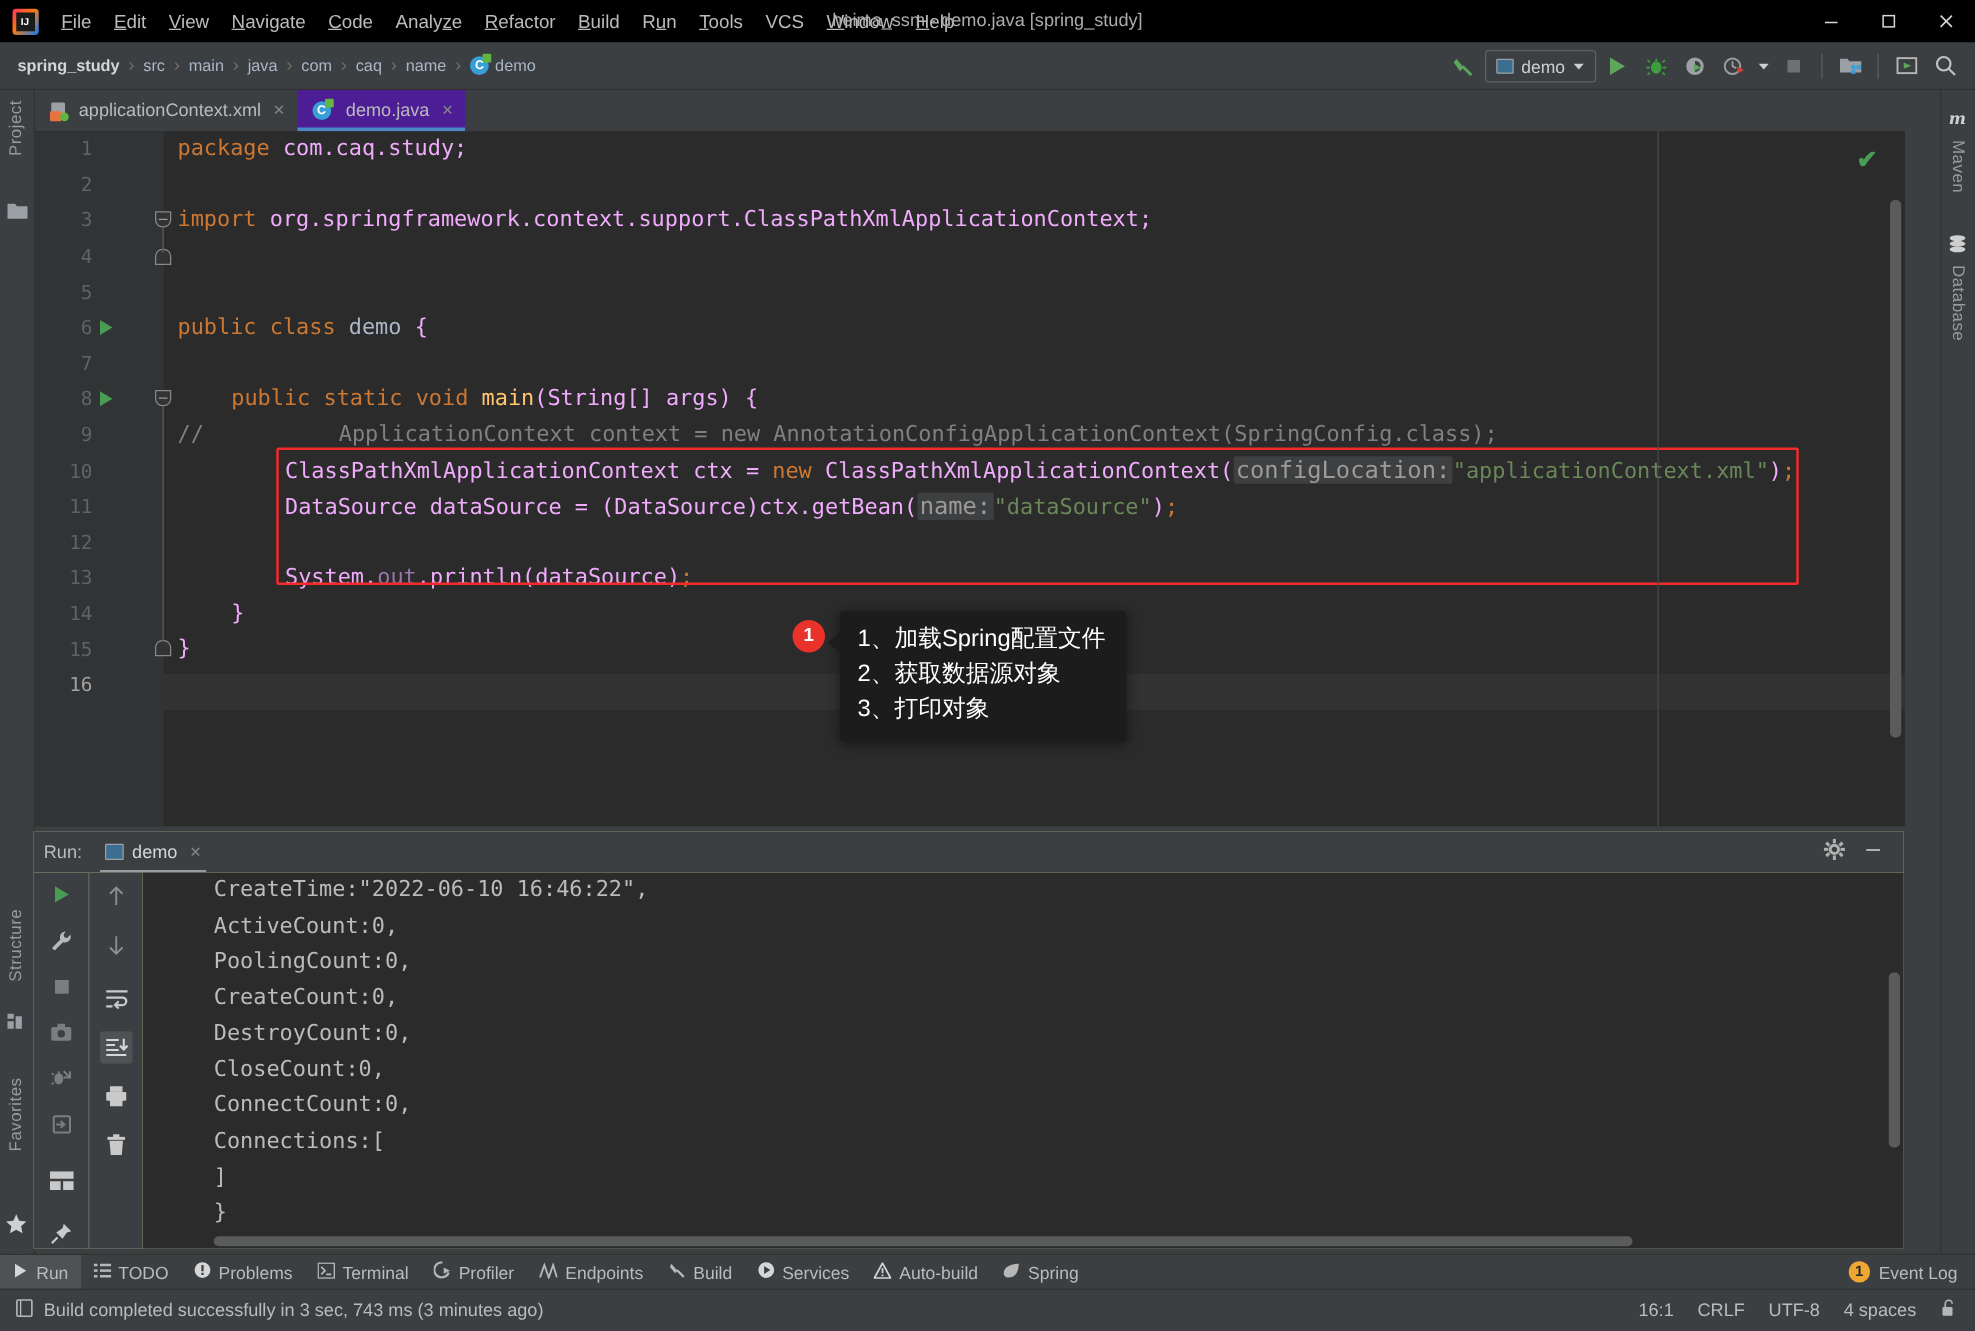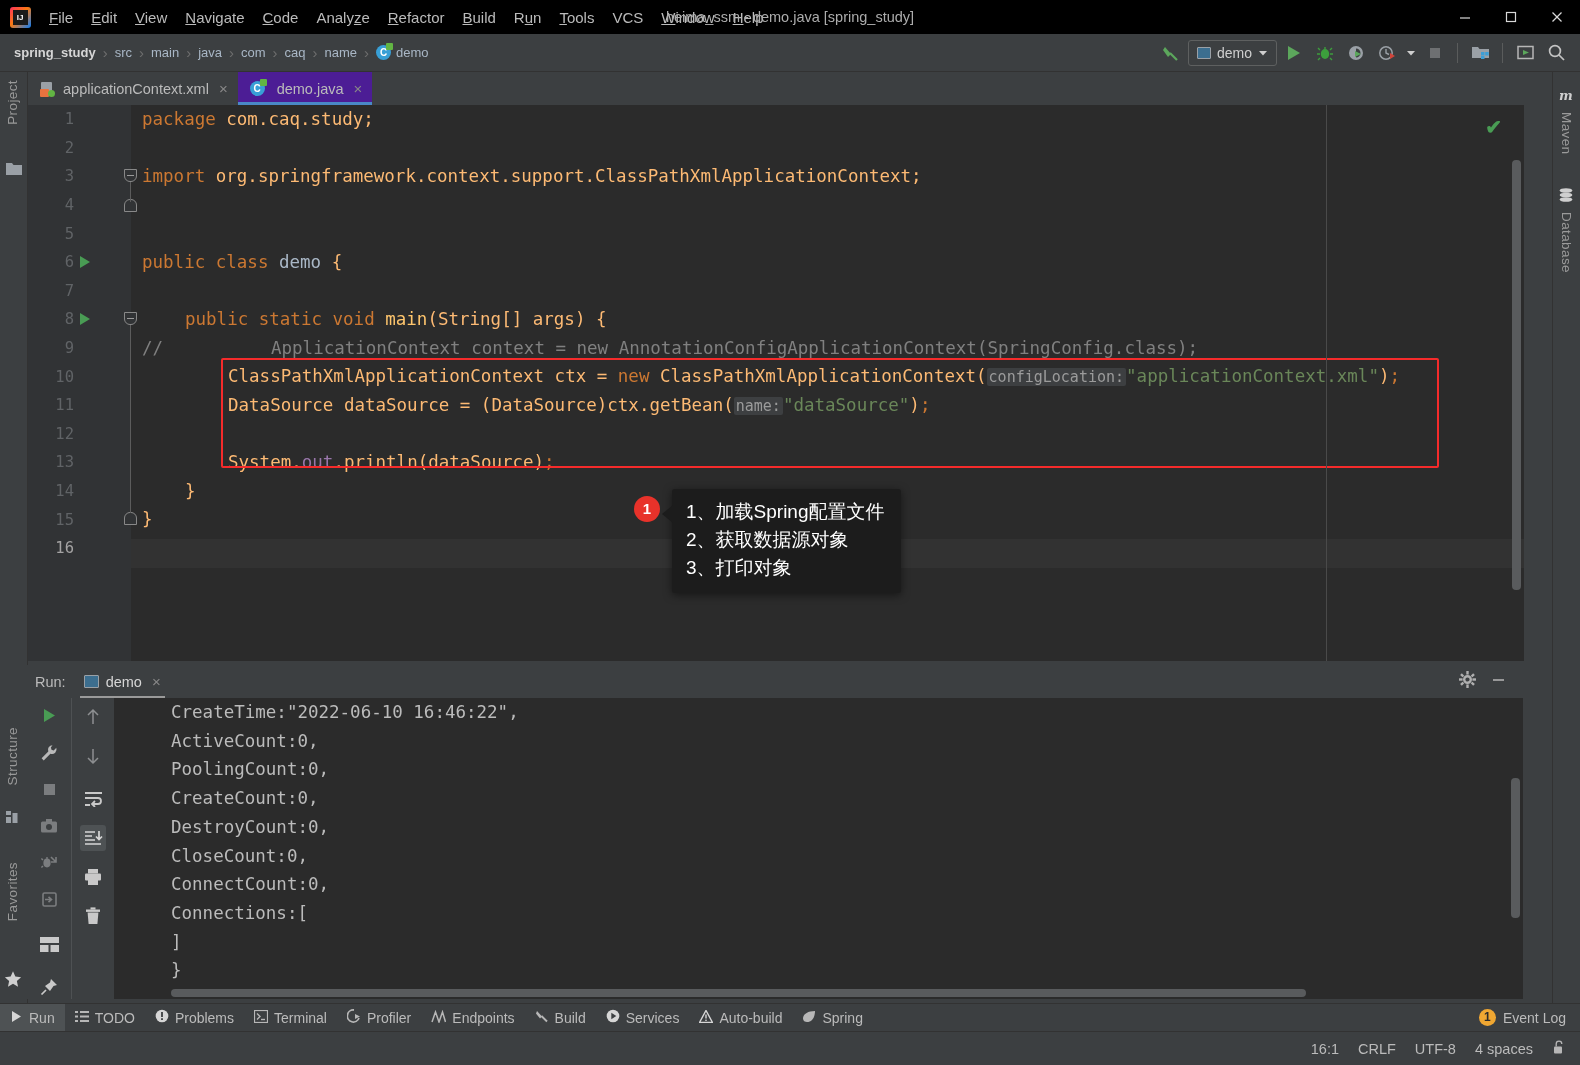--- a/index.html
+++ b/index.html
@@ -118,26 +118,26 @@
   .foldbar { position: absolute; left: 102px; width: 1.3px; background: #5c5c5c; }
 
   .codearea {
     position: absolute; left: 103px; top: 0; right: 0; bottom: 0;
     font-family: "DejaVu Sans Mono", monospace; font-size: 17.5px;
   }
   .cline { position: absolute; left: 0; height: 28.6px; line-height: 28.6px; white-space: pre; }
   .cur-line-bg { position: absolute; left: 0; right: 0; height: 28.6px; background: #323232; }
 
   .k { color: #cc7832; }
-  .ident { color: #fdba74; }
+  .ident { color: #f0abfc; }
   .str { color: #6a8759; }
   .cmt { color: #808080; }
   .stat { color: #9876aa; }
   .meth { color: #ffc66d; }
-  .hint { color: #9b9b9b; background: #3d3f41; border-radius: 2px; padding: 0 2px; font-size: 15px; }
+  .hint { color: #9b9b9b; background: #3d3f41; border-radius: 2px; padding: 0 2px; font-size: 19px; }
   .semi { color: #cc7832; }
 
   .redbox {
     position: absolute; border: 2.5px solid #f52b2b; border-radius: 2px;
     pointer-events: none;
   }
 
   .check-ok { position: absolute; right: 22px; top: 10px; color: #499c54; font-size: 20px; font-weight: bold; }
   .escroll { position: absolute; right: 3px; top: 55px; width: 9px; height: 430px; background: #595b5d; border-radius: 4px; }
   .vline { position: absolute; top: 0; bottom: 0; width: 1px; background: #4a4a4a; }
@@ -710,20 +710,27 @@
           </svg></span>
       <span>Spring</span>
     </div>
     <div class="twright">
       <span class="evlog-badge">1</span>
       <span style="color:#bbbbbb; font-size:14px">Event Log</span>
     </div>
   </div>
 
   <div class="statusbar">
+    <div class="status-left">
+      <span><svg width="15" height="15" viewBox="0 0 15 15">
+            <rect x="1.5" y="1" width="12" height="13" rx="1" fill="none" stroke="#b7b7b7" stroke-width="1.3"></rect>
+            <line x1="4.5" y1="1" x2="4.5" y2="14" stroke="#b7b7b7" stroke-width="1.1"></line>
+          </svg></span>
+      <span>Build completed successfully in 3 sec, 743 ms (3 minutes ago)</span>
+    </div>
     <div class="status-right">
       <span>16:1</span>
       <span>CRLF</span>
       <span>UTF-8</span>
       <span>4 spaces</span>
       <span><svg width="14" height="15" viewBox="0 0 14 15">
             <rect x="2" y="6.5" width="8" height="7" rx="1" fill="#b7b7b7"></rect>
             <path d="M4.2 6.5 V4 a2.8 2.8 0 0 1 5.6 0" fill="none" stroke="#b7b7b7" stroke-width="1.3"></path>
           </svg></span>
     </div>

